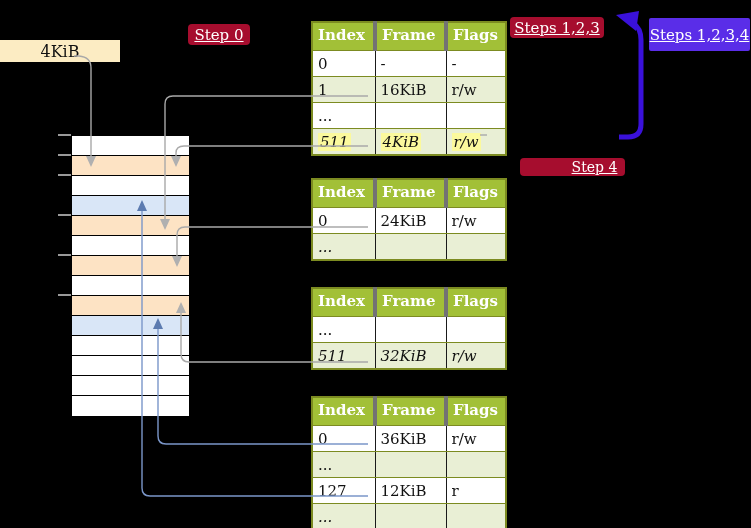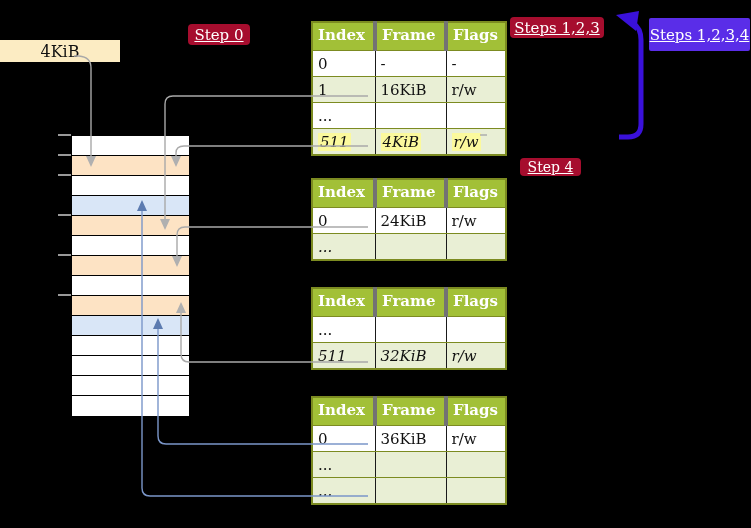--- a/index.html
+++ b/index.html
@@ -24,21 +24,21 @@
   
   .badge{
     position:absolute; color:#fff; font-size:15px; border-radius:4px;
     display:flex; align-items:center; justify-content:center; white-space:nowrap;text-decoration:underline;
   }
   .badge.red{background:var(--red);}
   .badge.blue{background:var(--blue-badge); border-radius:2px;}
   #badge-step0{left:188px; top:24px; width:62px; height:21px;}
   #badge-steps123{left:510px; top:17px; width:94px; height:21px;}
   #badge-steps1234{left:649px; top:18px; width:101px; height:33px;}
-  #badge-step4{left:520px; top:158px; width:61px; height:18px; font-size:14px;}
+  #badge-step4{left:520px; top:158px; width:61px; height:18px; font-size:14px;padding-left:44px;}
   
   #memcol{
     position:absolute; left:71px; top:135px; width:119px; height:280px;
     border:1px solid #000; box-sizing:border-box; background:#fff; z-index:1;
   }
   .memrow{height:20px; box-sizing:border-box; border-bottom:1px solid #000;}
   .memrow:last-child{border-bottom:none;}
   .memrow.plain{background:#ffffff;}
   .memrow.pagetable{background:var(--wheat);}
   .memrow.data{background:var(--lightblue);}
@@ -194,20 +194,25 @@
         <tr>
           <td>0</td>
           <td>36KiB</td>
           <td>r/w</td>
         </tr>
         <tr class="alt">
           <td>...</td>
           <td></td>
           <td></td>
         </tr>
+        <tr>
+          <td>127</td>
+          <td>12KiB</td>
+          <td>r</td>
+        </tr>
         <tr class="alt">
           <td>...</td>
           <td></td>
           <td></td>
         </tr>
       </tbody>
     </table>
 
   <svg id="overlay" width="751" height="528">
 

